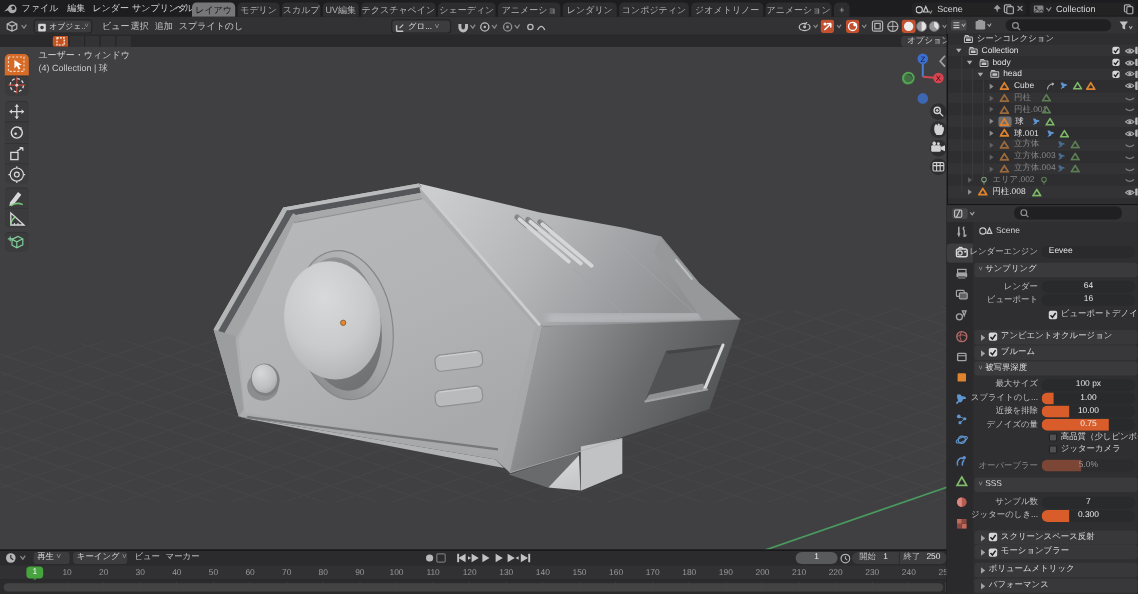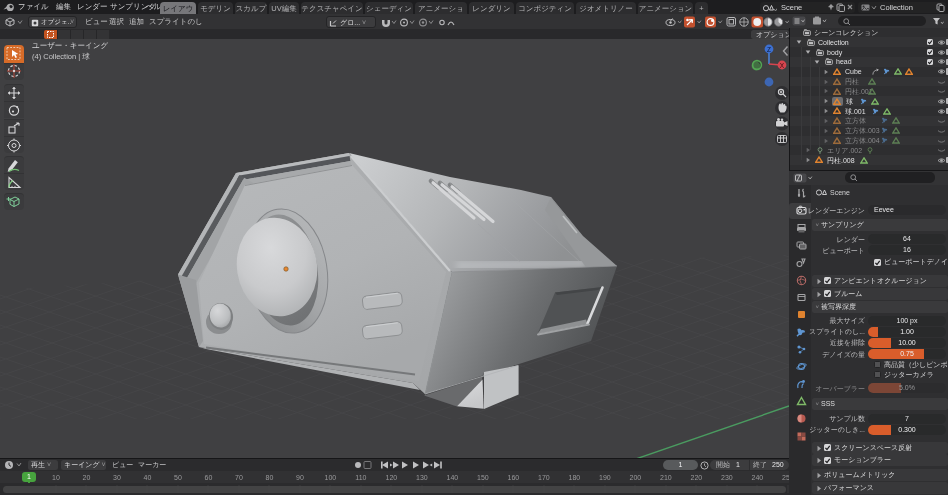--- a/index.html
+++ b/index.html
@@ -429,21 +429,21 @@
         <line x1="450.5" y1="144.7" x2="492" y2="180.7" stroke="#96989a" stroke-width="1.2" opacity="0.8"></line>
         <line x1="452" y1="147.8" x2="493" y2="182.5" stroke="#d5d6d8" stroke-width="3.2"></line>
       </g>
       <polyline points="478,185.0 520,223.0" fill="none" stroke="#a2a4a6" stroke-width="1" opacity="0.6"></polyline>
       <polygon points="555,253.5 603,248.0 587.5,285.0 537.5,295.0" fill="#505254"></polygon>
       <polygon points="555,253.5 603,248.0 598,251.0 557,256.0" fill="#434547"></polygon>
       <polygon points="537.5,295.0 587.5,285.0 586,280.5 541,290.0" fill="#8e9092"></polygon>
       <polyline points="602.5,248.5 587.5,284.5" fill="none" stroke="#d8d9db" stroke-width="2.6" stroke-linecap="round"></polyline>
       <polyline points="538,295.5 589,285.5" fill="none" stroke="#a0a2a4" stroke-width="2" stroke-linecap="round"></polyline>
     </svg>
-<div class="tx" style="left:32px;top:41px;color:#d4d4d6">ユーザー・キーイング</div>
+<div class="tx" style="left:32px;top:41px;color:#d4d4d6">ユーザー・ウィンドウ</div>
 <div class="tx" style="left:32px;top:52px;color:#c9c9cb">(4) Collection | 球</div>
 <div class="abs" style="left:3.5px;top:45px;width:20px;height:17.5px;background:#d66b28;border-radius:4px 4px 0 0"></div>
     <div class="abs" style="left:3.5px;top:62.5px;width:20px;height:17px;background:#3b3b3d;border-radius:0 0 4px 4px;border-top:1px solid #333335"></div>
     <div class="abs" style="left:3.5px;top:83.5px;width:20px;height:17px;background:#3b3b3d;border-radius:4px 4px 0 0;border-top:1px solid #333335"></div>
     <div class="abs" style="left:3.5px;top:101px;width:20px;height:17px;background:#3b3b3d;border-radius:0;border-top:1px solid #333335"></div>
     <div class="abs" style="left:3.5px;top:118.5px;width:20px;height:17px;background:#3b3b3d;border-radius:0;border-top:1px solid #333335"></div>
     <div class="abs" style="left:3.5px;top:136px;width:20px;height:17px;background:#3b3b3d;border-radius:0 0 4px 4px;border-top:1px solid #333335"></div>
     <div class="abs" style="left:3.5px;top:155.5px;width:20px;height:17px;background:#3b3b3d;border-radius:4px 4px 0 0;border-top:1px solid #333335"></div>
     <div class="abs" style="left:3.5px;top:173px;width:20px;height:17px;background:#3b3b3d;border-radius:0 0 4px 4px;border-top:1px solid #333335"></div>
     <div class="abs" style="left:3.5px;top:192.5px;width:20px;height:17px;background:#3b3b3d;border-radius:4px;border-top:1px solid #333335"></div>

